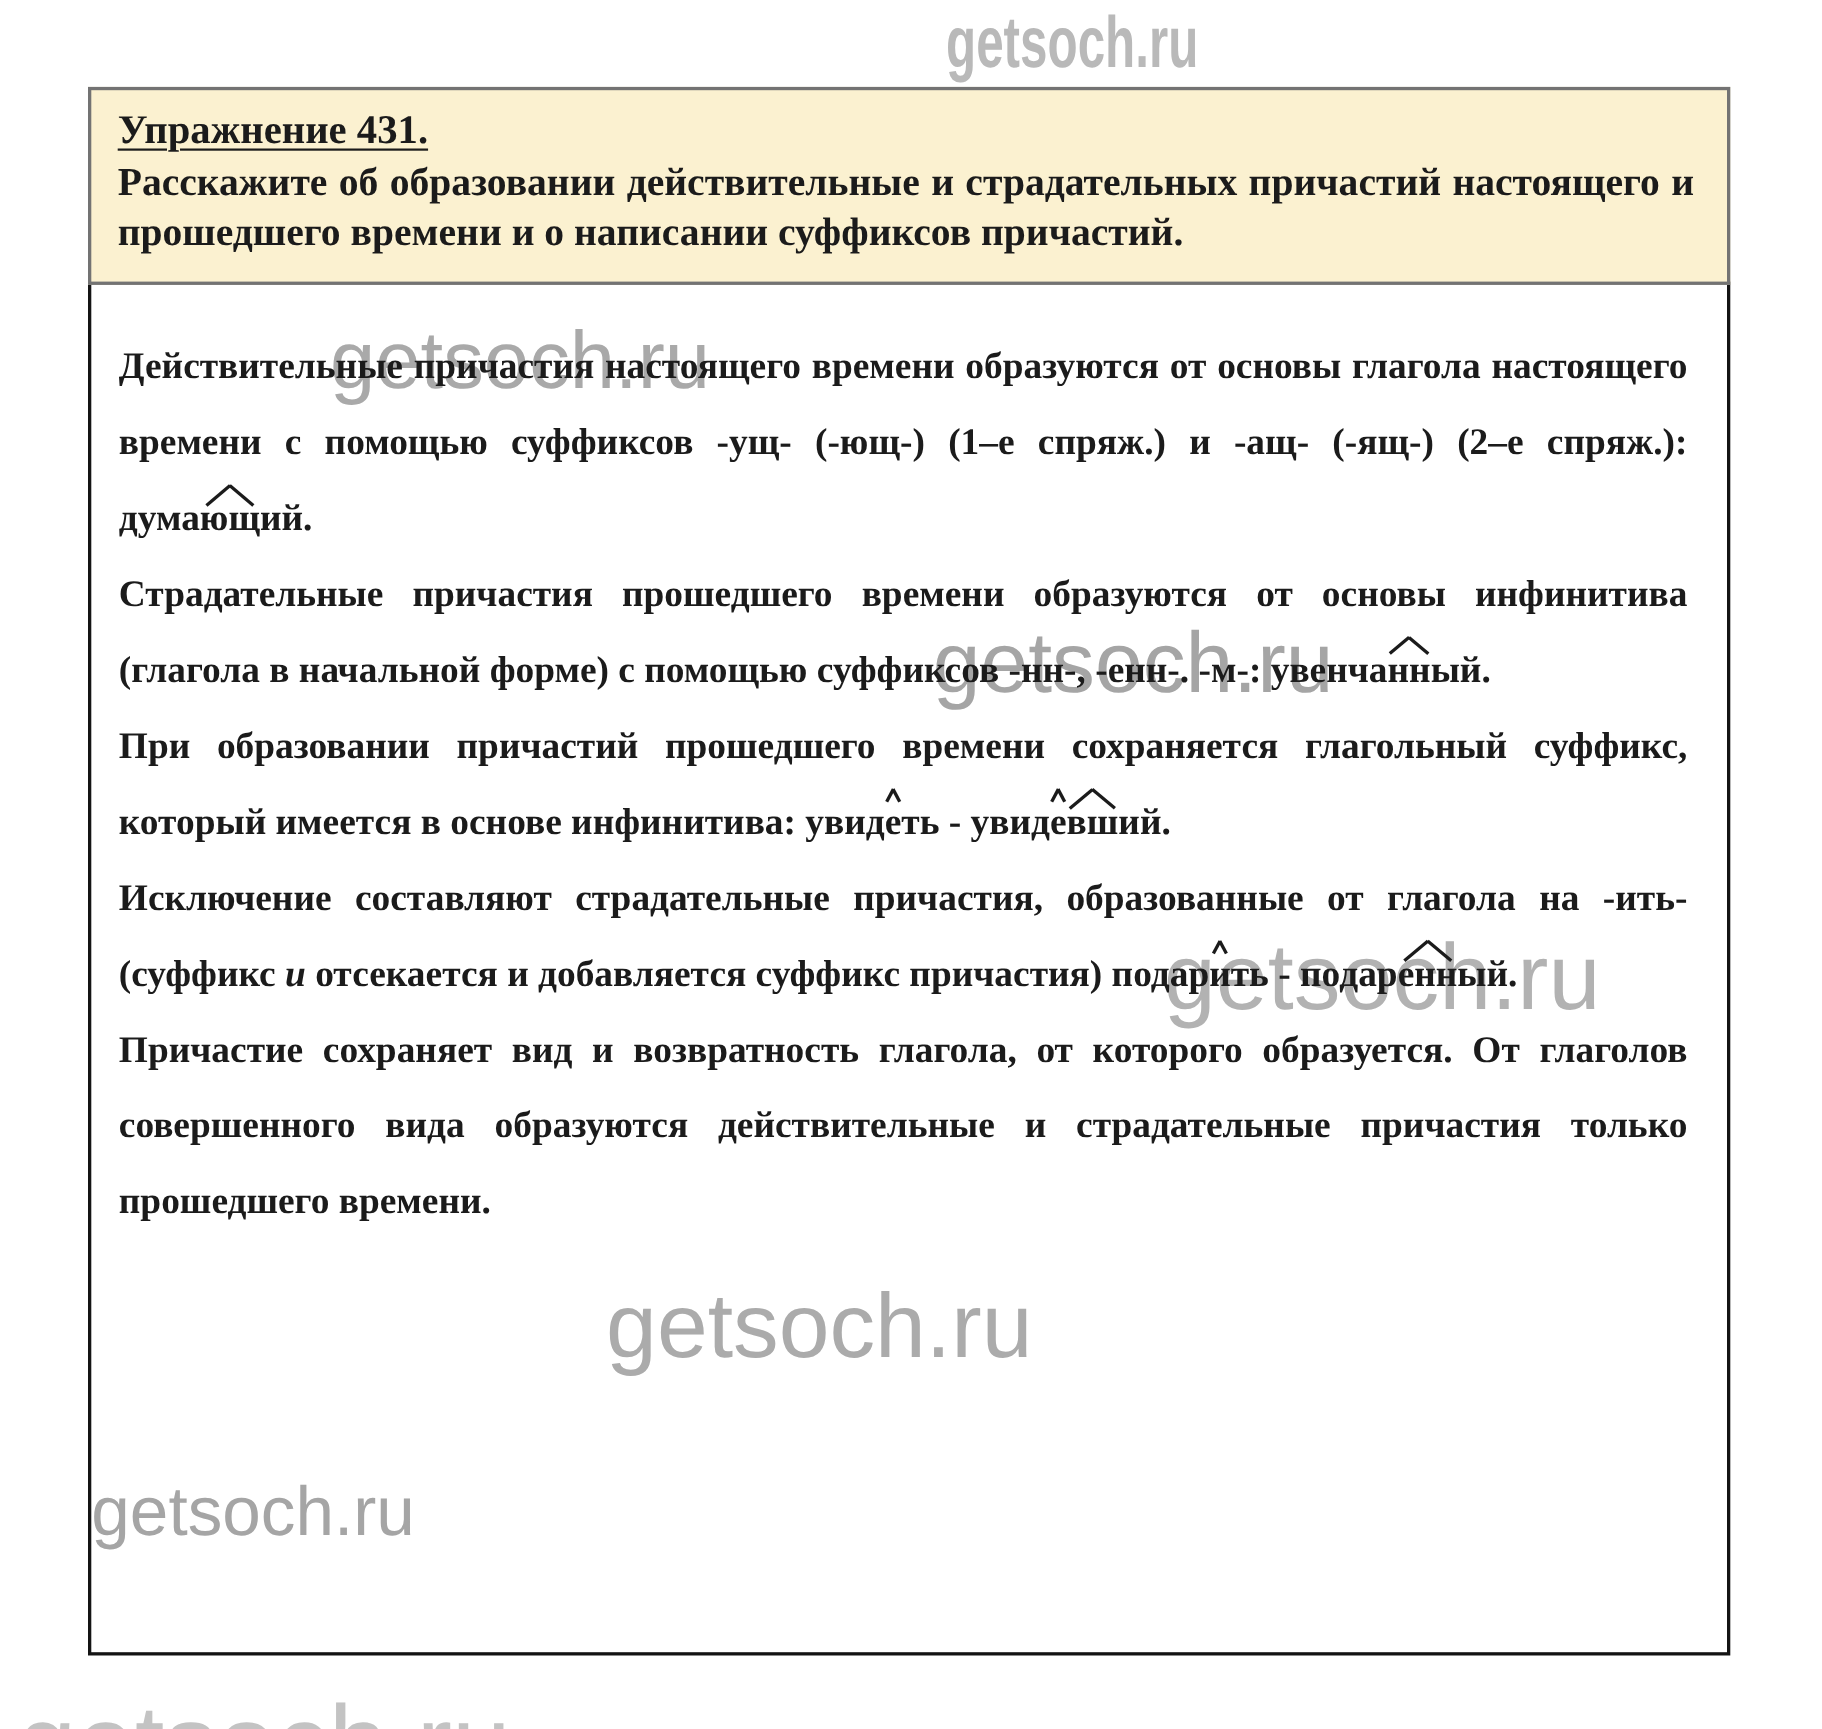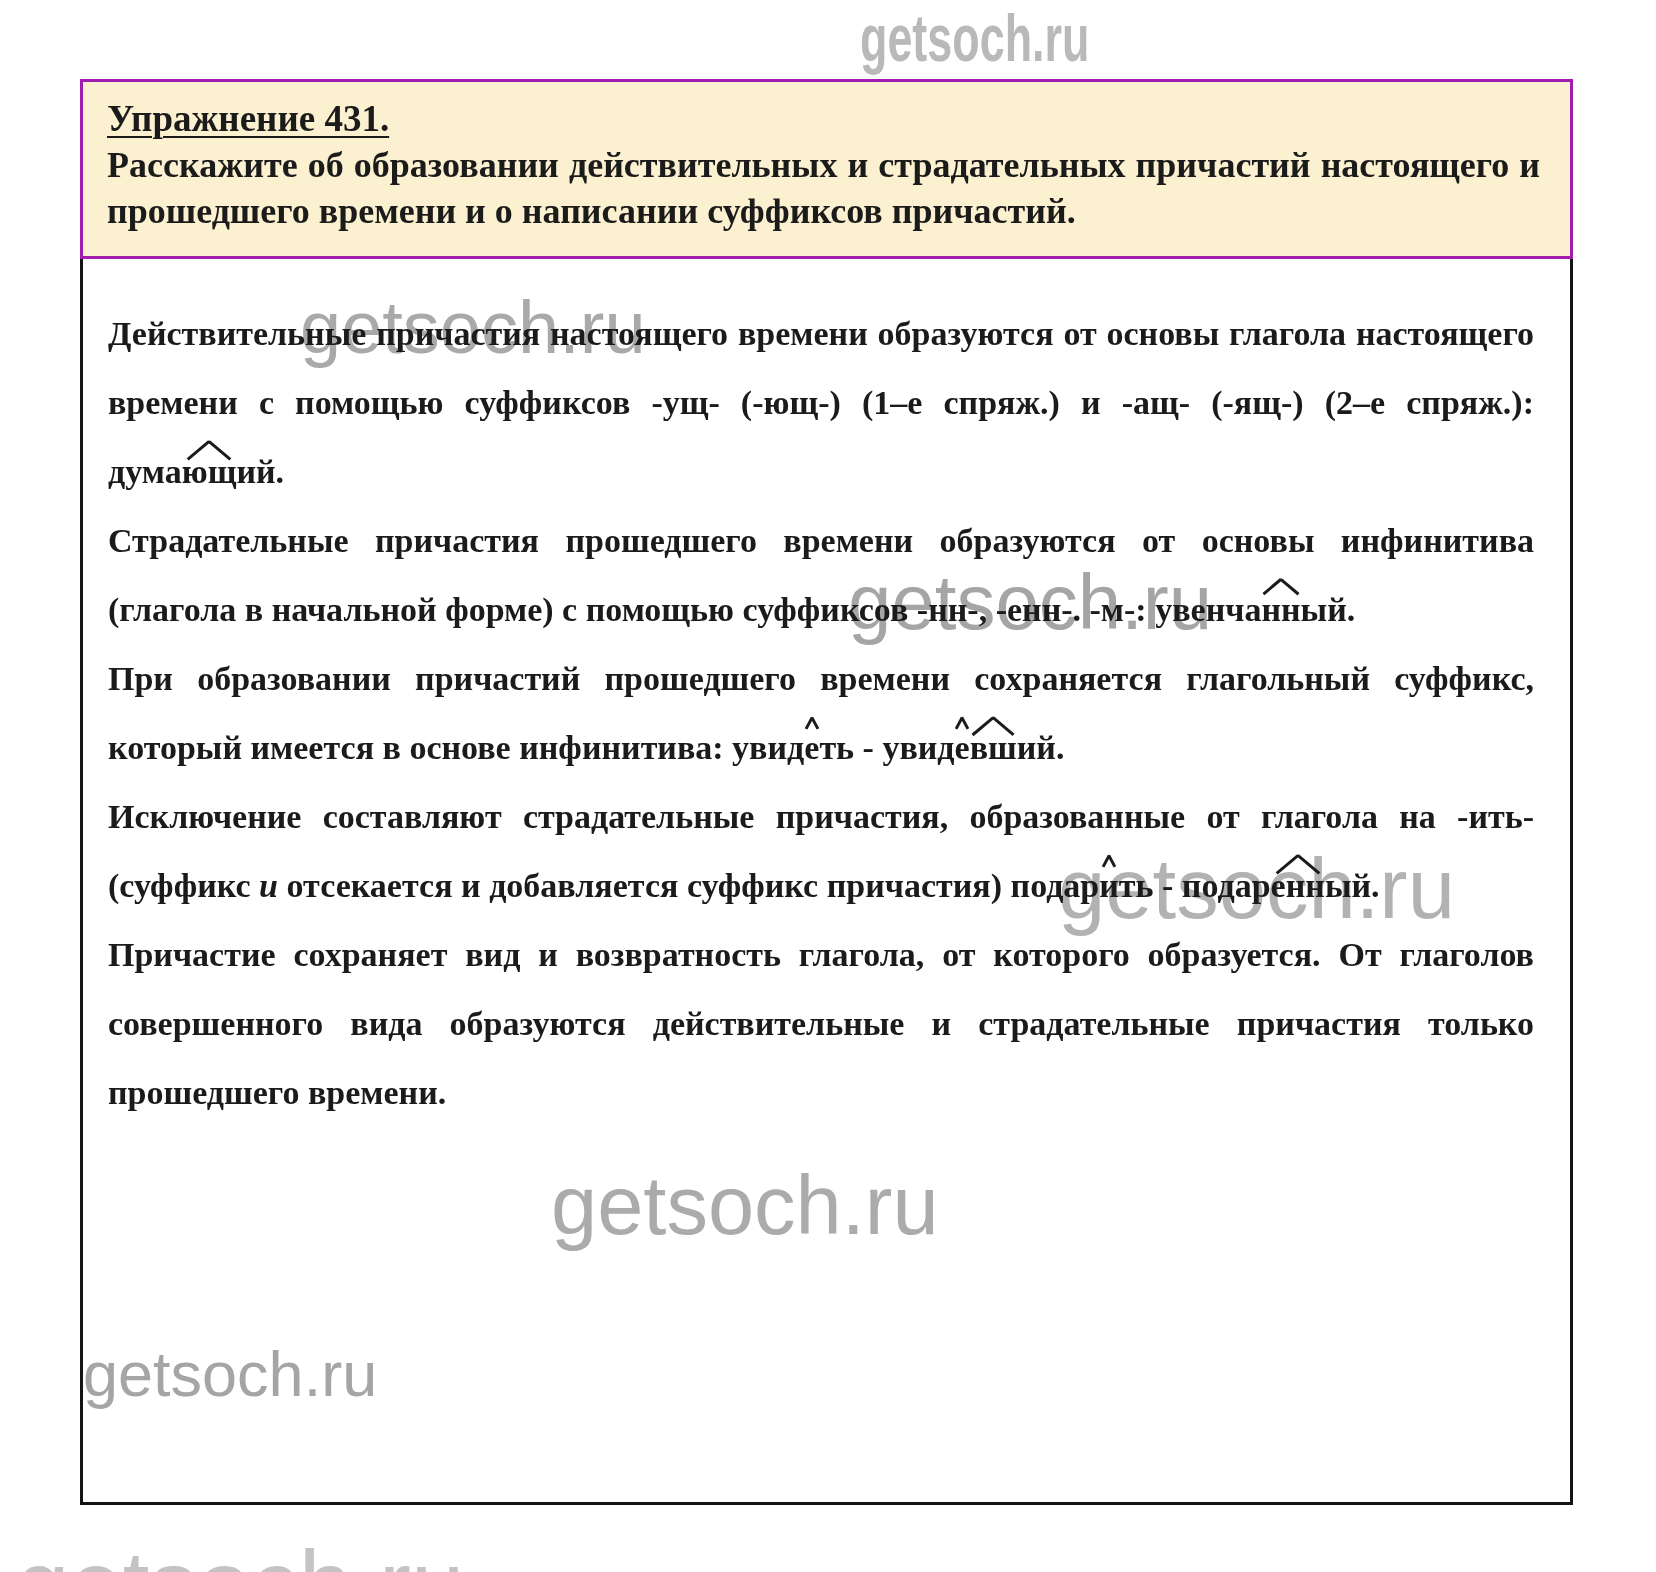--- a/index.html
+++ b/index.html
@@ -31,21 +31,21 @@
   .wm-p4{left:975px;top:583px;font-size:85px;color:#b2b2b2;}
   .wm-p6{left:468px;top:901px;font-size:83px;color:#ababab;}
   .wm-p7{left:0px;top:1081px;font-size:63px;color:#a5a5a5;}
 
   
   .header-box{
     position:absolute;
     left:80px;top:79px;
     width:1493px;height:180px;
     box-sizing:border-box;
-    border:3px solid #a21caf;
+    border:3px solid #737373;
     background:#fbf1d0;
     padding:14px 30px 0 24px;
     z-index:2;
   }
   .exercise-title{
     font-size:37px;font-weight:bold;line-height:46px;
     text-decoration:underline;
     text-underline-offset:5px;
     text-decoration-thickness:2px;
   }
@@ -91,21 +91,21 @@
 </head>
 <body>
 
 <div class="page">
 
   <div class="wm wm-top">getsoch.ru</div>
   <div class="wm wm-bottom-page">getsoch.ru</div>
 
   <div class="header-box">
     <div class="exercise-title">Упражнение 431.</div>
-    <div class="task-text">Расскажите об образовании действительных и страдательных причастий настоящего и прошедшего времени и о написании суффиксов причастий.</div>
+    <div class="task-text">Расскажите об образовании действительные и страдательных причастий настоящего и прошедшего времени и о написании суффиксов причастий.</div>
   </div>
 
   <div class="main-box">
     <div class="wm wm-p1">getsoch.ru</div>
     <div class="wm wm-p2">getsoch.ru</div>
     <div class="wm wm-p4">getsoch.ru</div>
     <div class="wm wm-p6">getsoch.ru</div>
     <div class="wm wm-p7">getsoch.ru</div>
 
     <div class="body-text">

